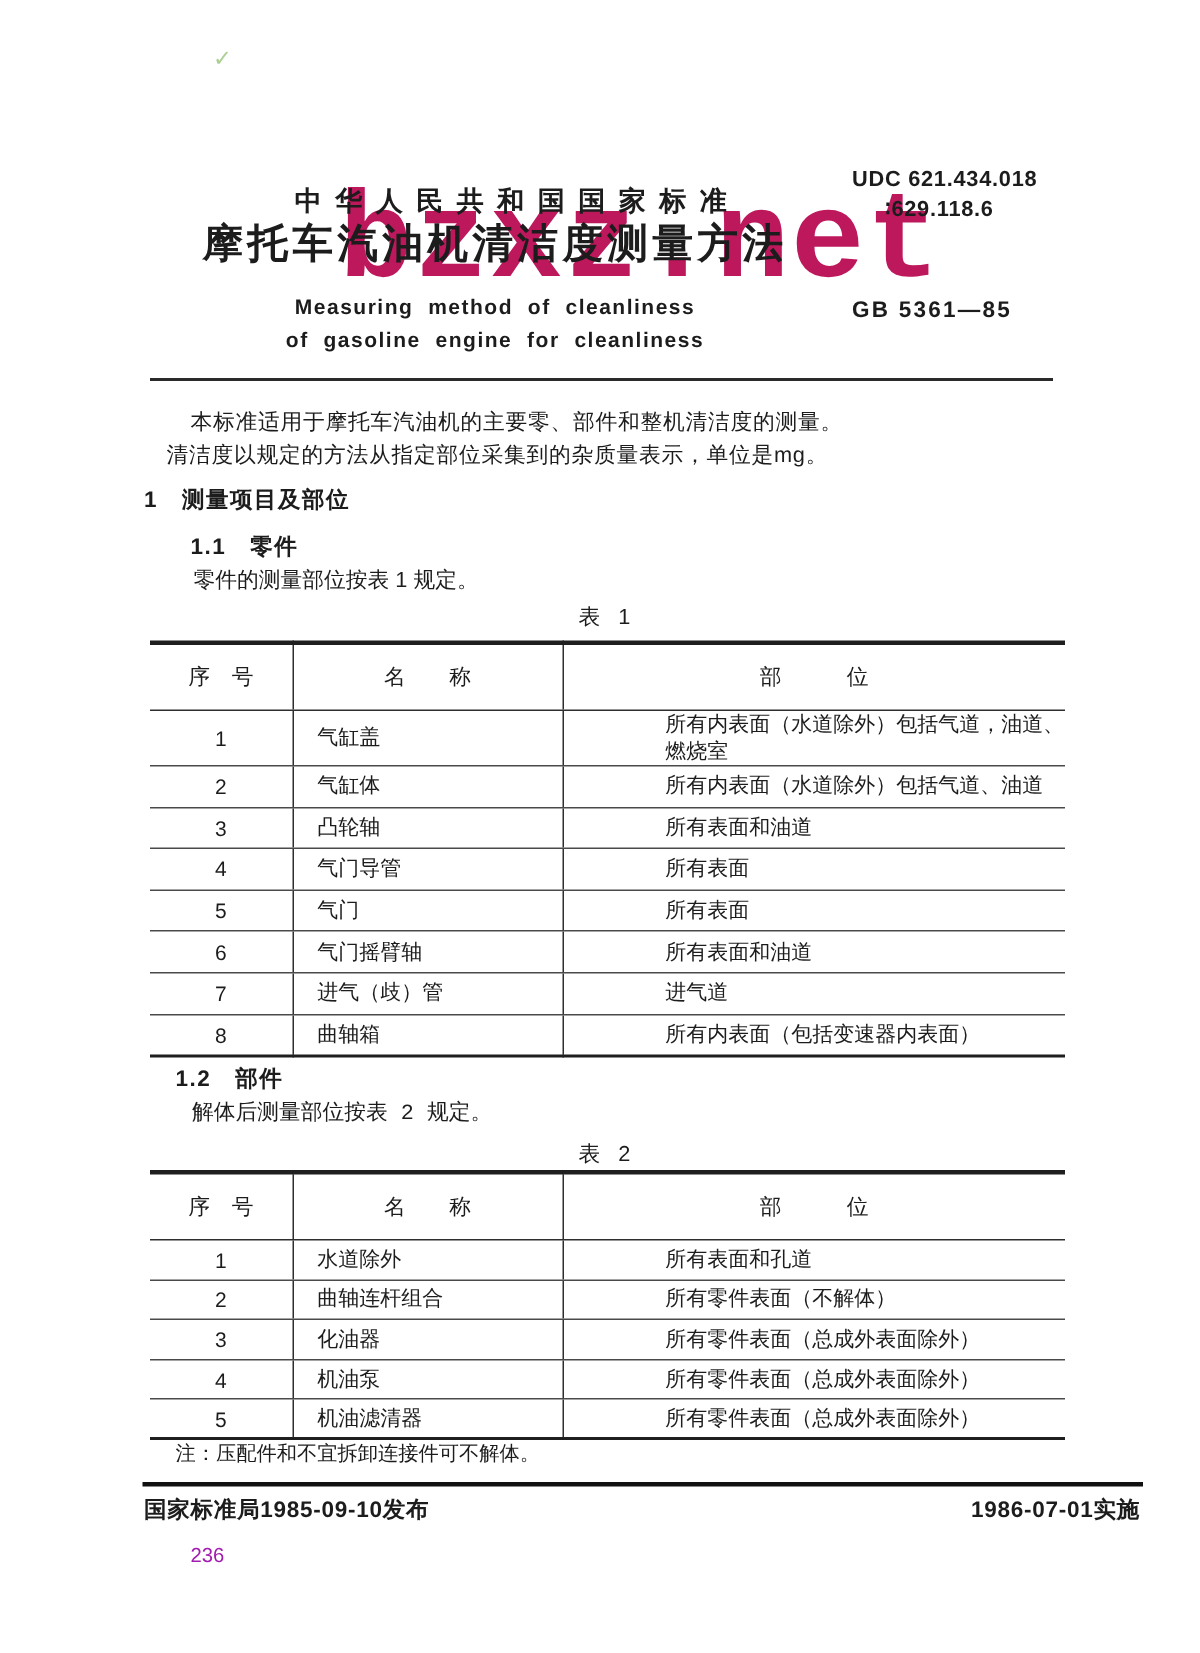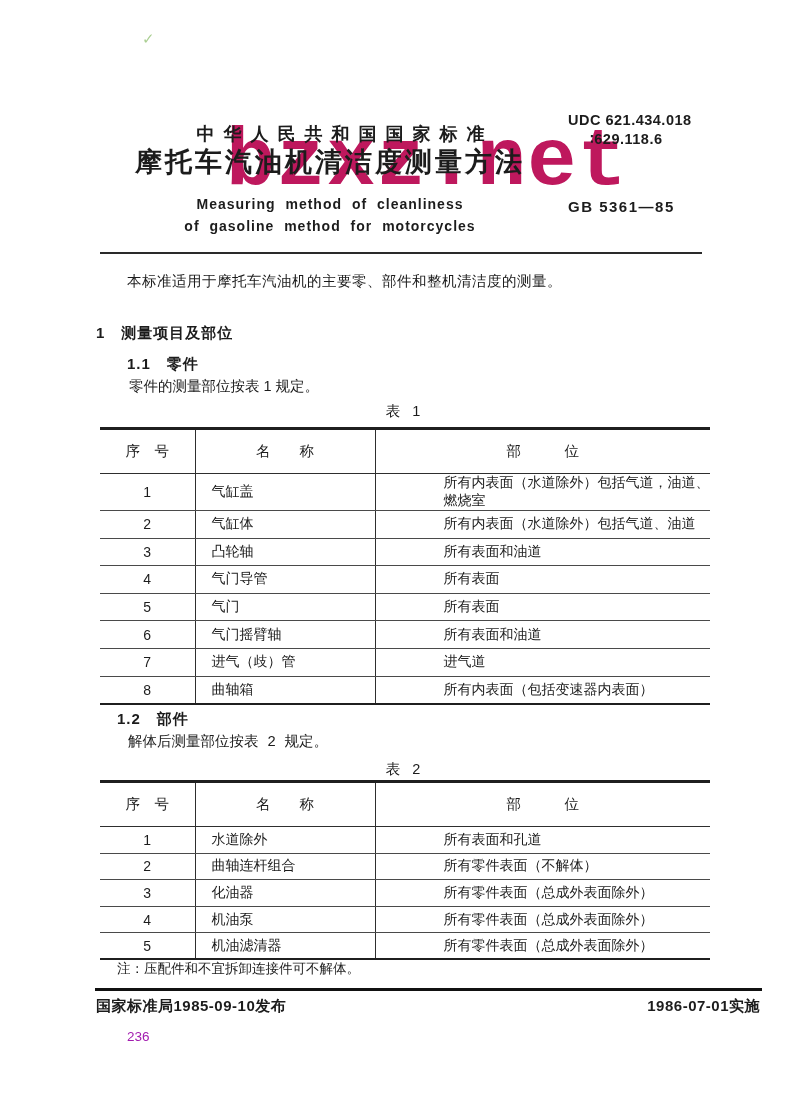--- a/index.html
+++ b/index.html
@@ -107,27 +107,28 @@
 <body>
 
 <div class="page">
 
   <span class="abs check-mark">✓</span>
   <div class="abs watermark">bzxz.net</div>
 
   <div class="abs std-org">中华人民共和国国家标准</div>
   <div class="abs doc-title">摩托车汽油机清洁度测量方法</div>
   <div class="abs en-line1">Measuring method of cleanliness</div>
-  <div class="abs en-line2">of gasoline method for motorcycles</div>
+  <div class="abs en-line2">of gasoline engine for cleanliness</div>
   <div class="abs udc1">UDC 621.434.018</div>
   <div class="abs udc2">∶629.118.6</div>
   <div class="abs std-no">GB 5361—85</div>
   <div class="abs head-rule"></div>
 
   <div class="abs intro1">本标准适用于摩托车汽油机的主要零、部件和整机清洁度的测量。</div>
+  <div class="abs intro2">清洁度以规定的方法从指定部位采集到的杂质量表示，单位是mg。</div>
 
   <div class="abs sec1">1　测量项目及部位</div>
   <div class="abs sec11">1.1　零件</div>
   <div class="abs sec11-text">零件的测量部位按表 1 规定。</div>
 
   <div class="abs tbl1-caption">表 1</div>
   <table class="abs doc-table tbl1">
     <colgroup>
         <col style="width:95px">
         <col style="width:180px">

